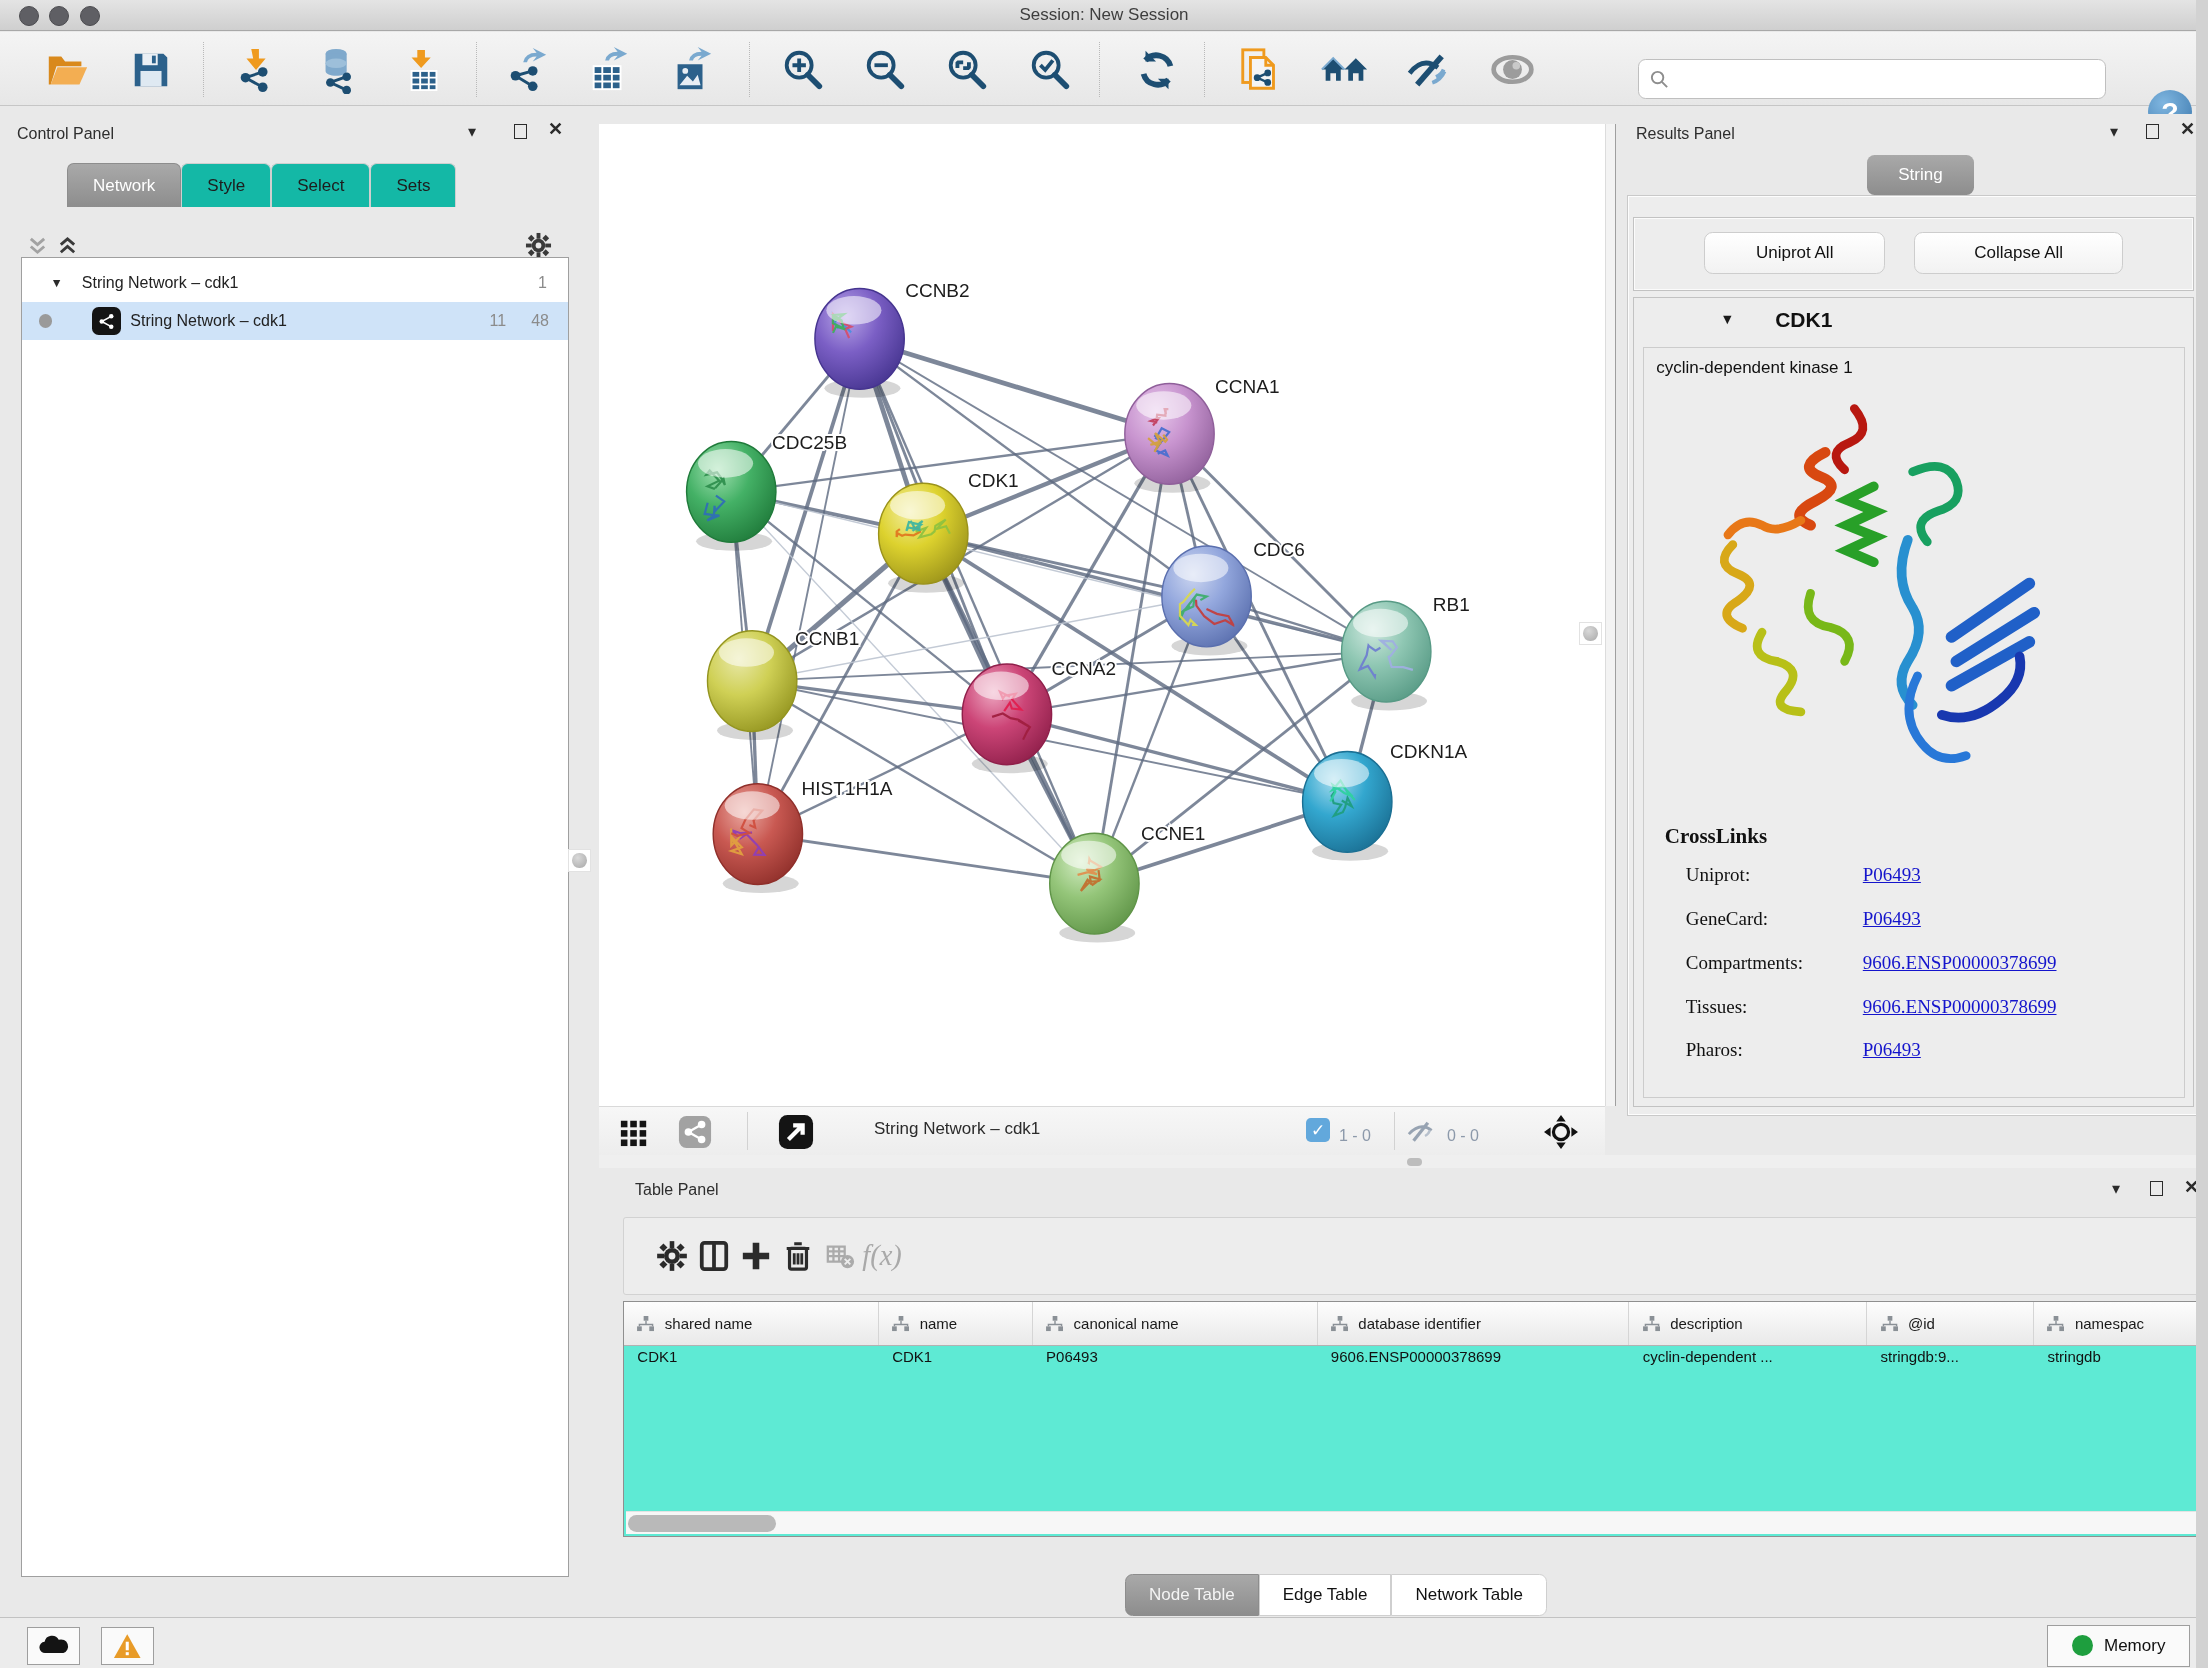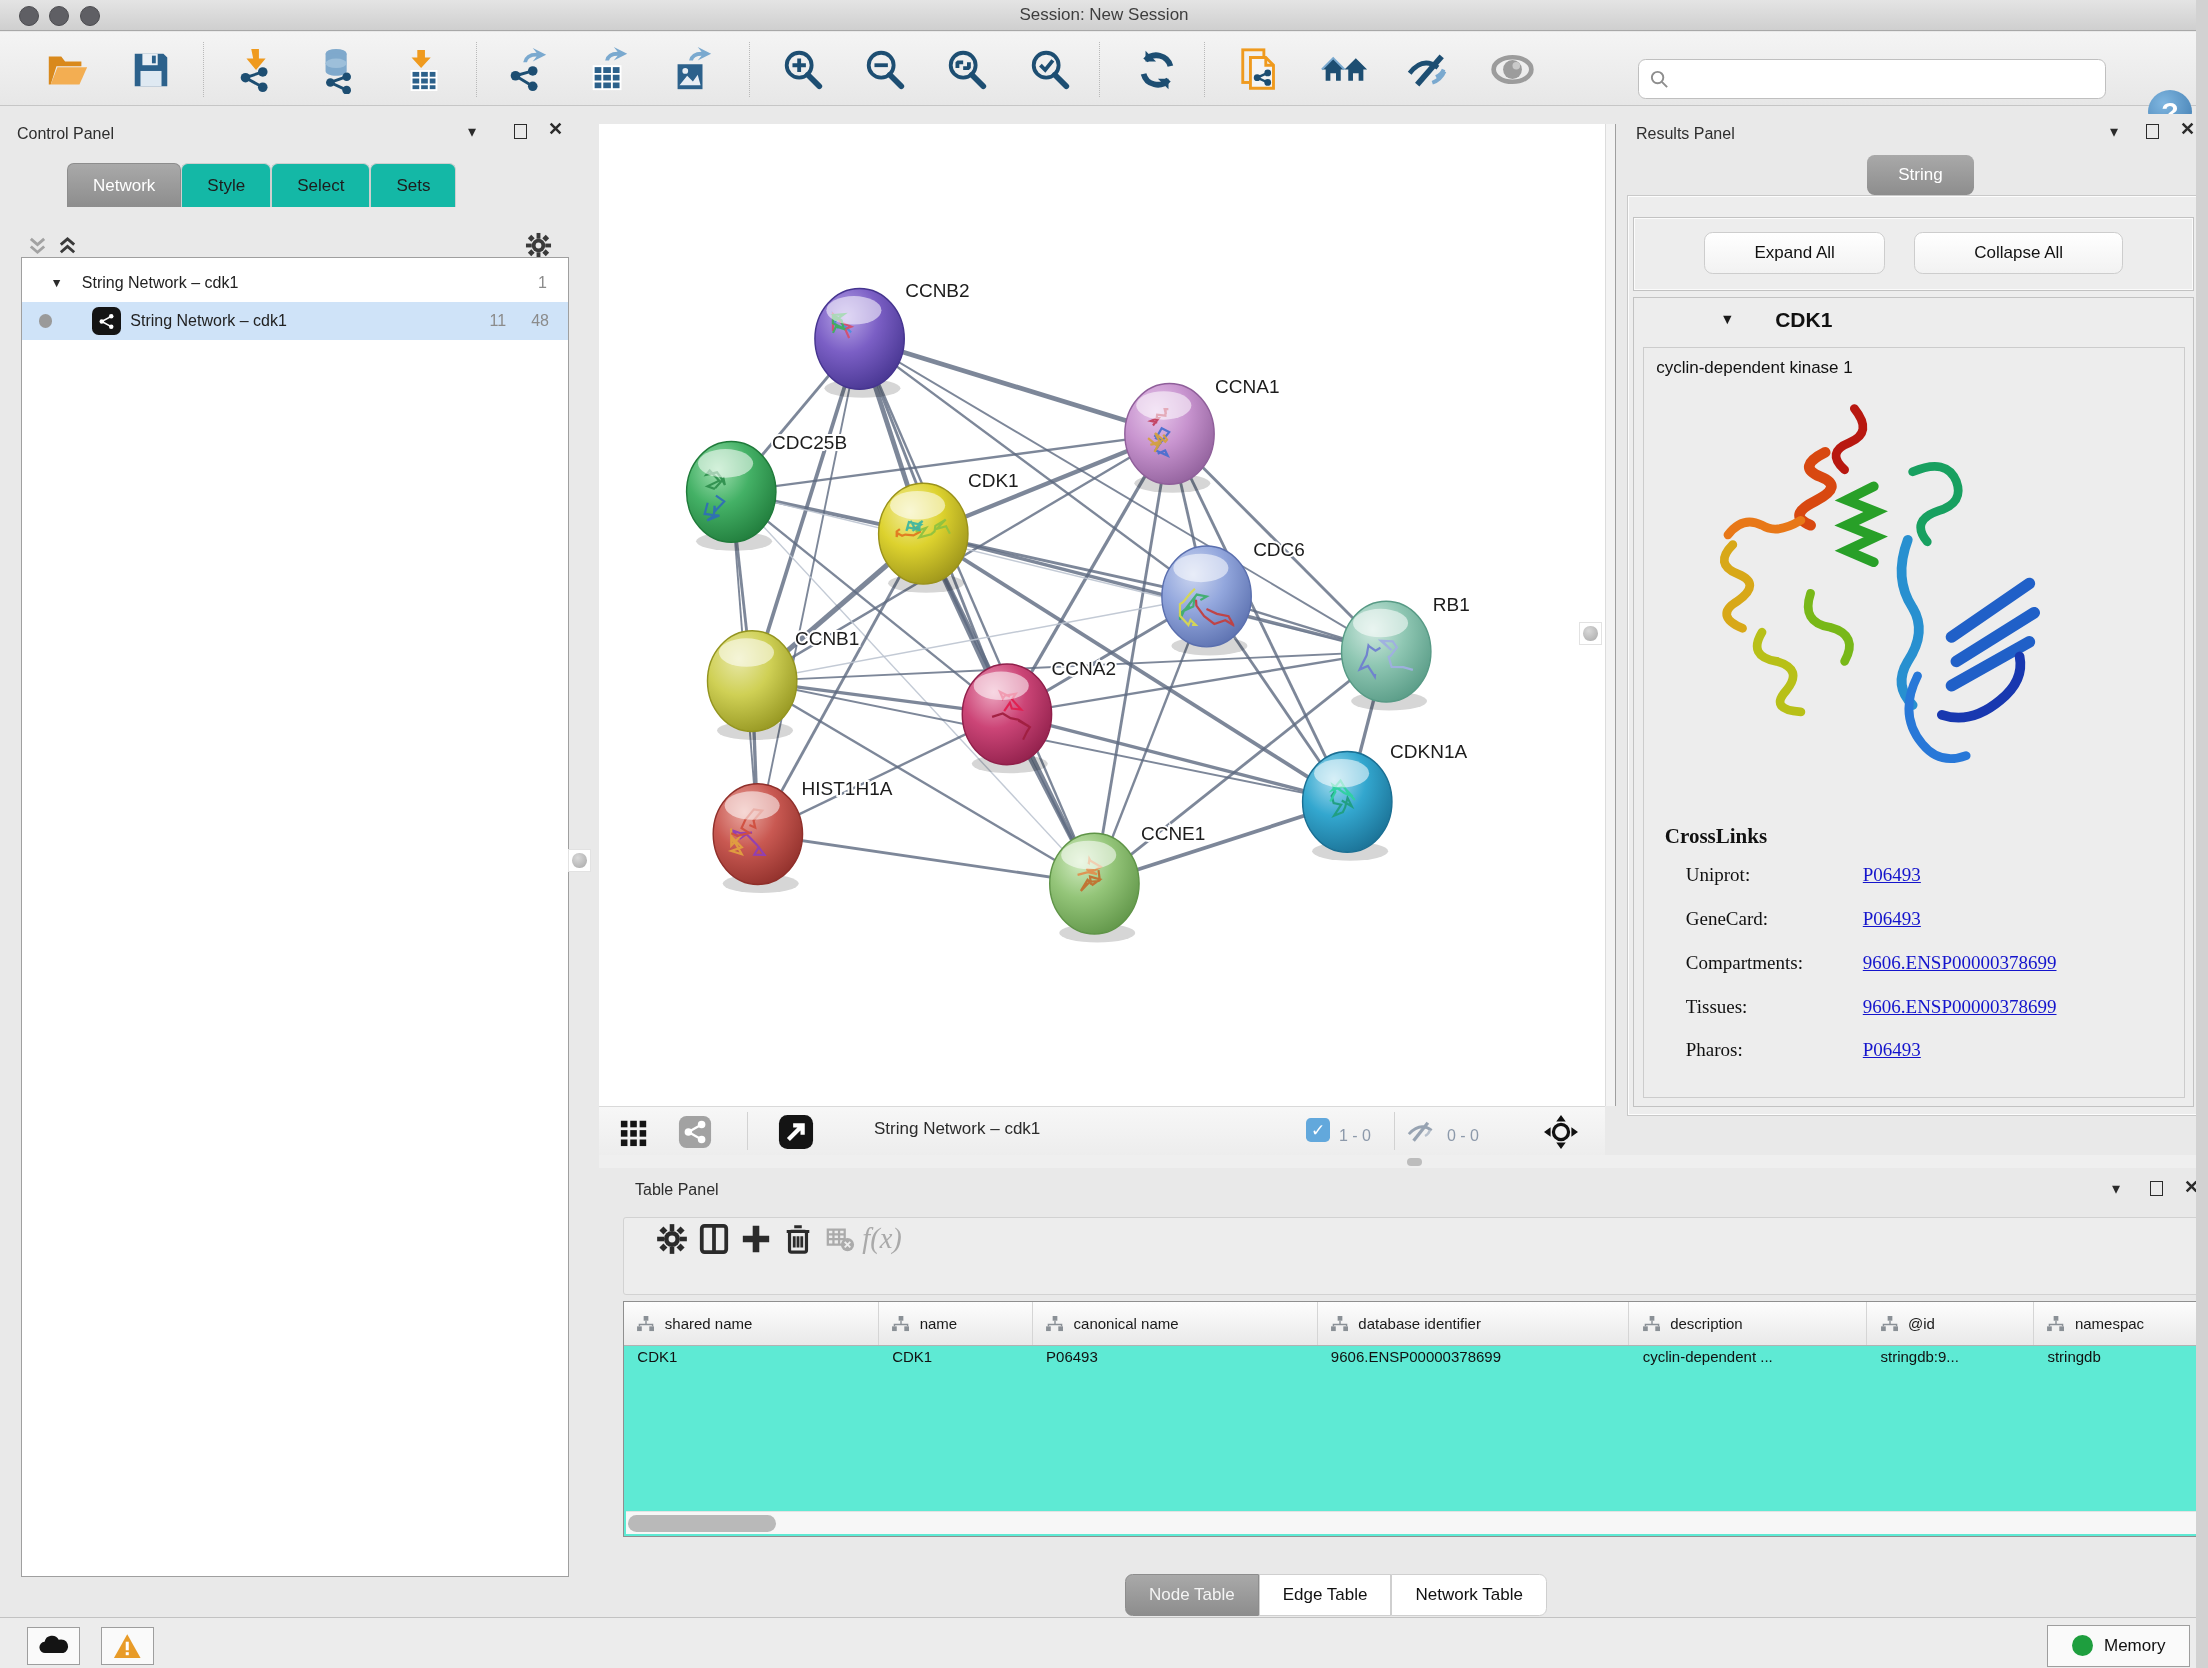--- a/index.html
+++ b/index.html
@@ -94,21 +94,21 @@
     border:1px solid #cccccc;overflow:hidden;}
   .rp-desc{position:absolute;left:12.4px;top:9.5px;font-size:17px;color:#111;}
   .xl{font-family:"Liberation Serif",serif;}
   .xl-title{position:absolute;left:21px;top:476px;font-size:21px;font-weight:bold;color:#111;}
   .xl-row{position:absolute;left:42px;width:495px;font-size:19px;color:#111;}
   .xl-row a{position:absolute;left:177px;color:#1414cc;text-decoration:underline;cursor:pointer;}
 
   
   .table-panel{position:absolute;left:605px;top:1168px;width:1604px;height:449px;background:#e9e9e9;}
   .tp-toolbar{position:absolute;left:18px;top:49px;width:1579px;height:78px;background:#ededed;
-    border:1px solid #d2d2d2;border-radius:2.9px;display:flex;align-items:flex-start;padding-left:27px;}
+    border:1px solid #d2d2d2;border-radius:2.9px;display:flex;align-items:center;padding-left:27px;}
   .tp-ic{width:42px;height:42px;display:flex;align-items:center;justify-content:center;}
   .fx{font-family:"Liberation Serif",serif;font-style:italic;font-size:28.5px;color:#a9a9a9;}
   .tp-table{position:absolute;left:18px;top:133px;width:1579px;height:236px;background:#5eead4;
     border:1px solid #8f8f8f;}
   .tp-thead{position:absolute;left:0;top:0;width:100%;height:44px;display:flex;
     background:linear-gradient(#fdfdfd,#e9e9e9);border-bottom:1.9px solid #b2b2b2;}
   .th{display:flex;align-items:center;gap:9.5px;padding-left:13.3px;font-size:15px;color:#1a1a1a;
     border-right:1px solid #d5d5d5;overflow:hidden;white-space:nowrap;}
   .tp-row{position:absolute;left:0;top:46px;width:100%;height:32px;display:flex;font-size:15px;color:#111;}
   .td{padding-left:13.3px;overflow:hidden;white-space:nowrap;}
@@ -645,21 +645,21 @@
   <div class="results-panel">
     <div class="cp-header ptitle" style="left:19px">Results Panel</div>
     <span class="picon" style="left:493px;top:7.6px">▾</span>
     <span class="picon" style="left:529px;top:9.5px"><span class="float-ic"></span></span>
     <span class="picon close-ic" style="left:563px;top:5.7px">✕</span>
 
     <div class="rp-tab">String</div>
 
     <div class="rp-wrap">
       <div class="rp-box1">
-        <div class="rp-btn" style="left:70px;width:181px">Expand All</div>
+        <div class="rp-btn" style="left:70px;width:181px">Uniprot All</div>
         <div class="rp-btn" style="left:280px;width:209px">Collapse All</div>
       </div>
 
       <div class="rp-box2">
         <div class="rp-gene-hdr">
           <span style="position:absolute;left:86px;top:13.3px;font-size:14.3px;color:#1a1a1a">▼</span>
           <span style="position:absolute;left:141px;top:9.5px;font-size:21px;font-weight:bold;color:#111">CDK1</span>
         </div>
         <div class="rp-content">
           <div class="rp-desc">cyclin-dependent kinase 1</div>

